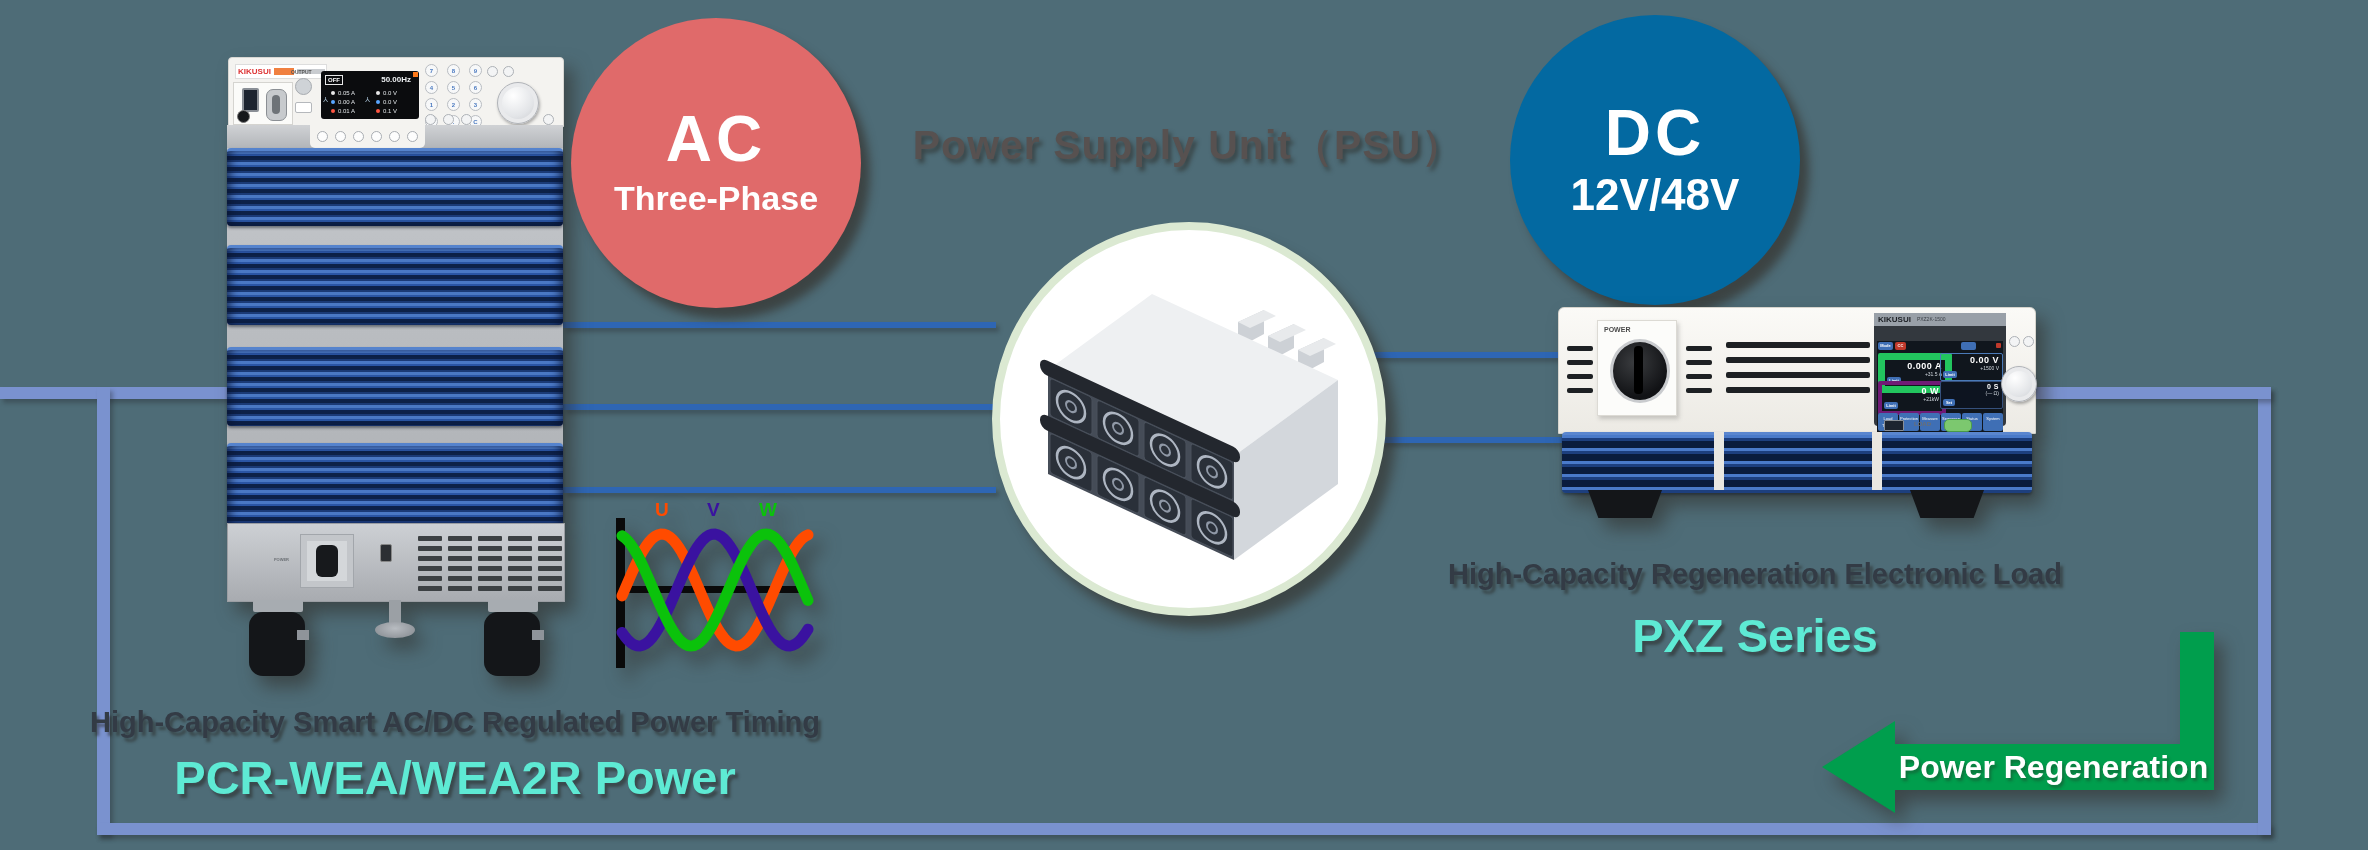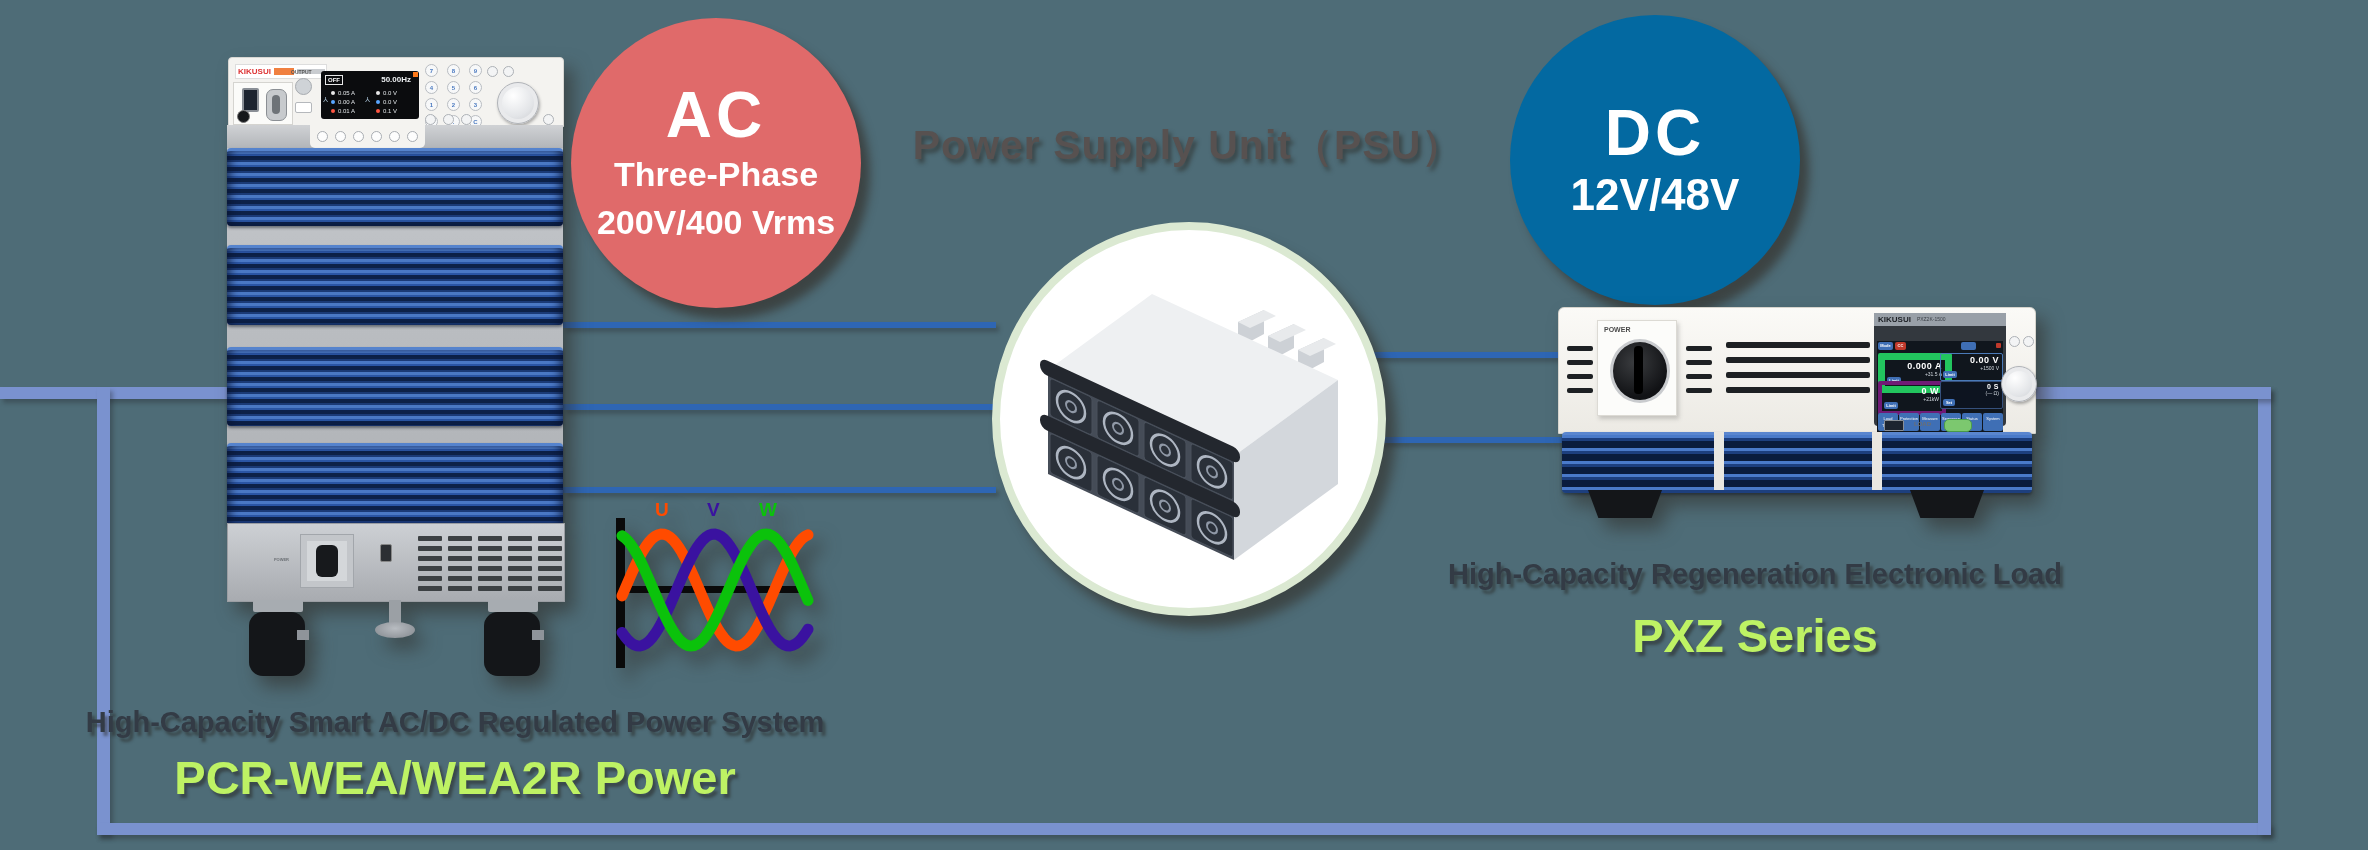--- a/index.html
+++ b/index.html
@@ -9,21 +9,21 @@
   .shadowed{filter:drop-shadow(9px 11px 9px rgba(45,42,36,.55));}
   .line{box-shadow:3px 4px 4px rgba(35,38,42,.35);}
   
   .badge{border-radius:50%;color:#fff;text-align:center;box-shadow:9px 11px 10px rgba(50,46,40,.65);display:flex;flex-direction:column;justify-content:center;align-items:center;}
   .badge .big{font-size:64px;font-weight:bold;letter-spacing:4px;line-height:70px;}
   .badge .sub{font-size:34px;font-weight:bold;line-height:48px;white-space:nowrap;}
   .badge .sub2{font-size:44px;font-weight:bold;line-height:54px;white-space:nowrap;}
   
   .psu-title{font-size:41px;font-weight:bold;color:#575150;text-align:center;letter-spacing:1px;white-space:nowrap;text-shadow:3px 4px 4px rgba(40,38,33,.55);}
   .caption1{font-size:29px;font-weight:bold;color:#333b45;text-align:center;white-space:nowrap;text-shadow:3px 4px 3px rgba(38,36,32,.5);}
-  .caption2{font-size:47px;font-weight:bold;color:#bef264;text-align:center;white-space:nowrap;text-shadow:3px 4px 3px rgba(38,36,32,.5);}
+  .caption2{font-size:47px;font-weight:bold;color:#5eead4;text-align:center;white-space:nowrap;text-shadow:3px 4px 3px rgba(38,36,32,.5);}
   
   .psu-circle{border-radius:50%;background:#fff;border:8px solid #dbe9d2;box-shadow:10px 12px 12px rgba(50,46,40,.6);}
   
   .t-panel{background:#f4f3f0;border:1px solid #d8d7d3;border-radius:4px 4px 0 0;}
   .t-shoulder{background:linear-gradient(180deg,#d0d2d5,#b2b5b9);}
   .t-ftab{background:#f4f3f0;border-radius:0 0 5px 5px;display:flex;justify-content:space-evenly;align-items:center;}
   .fkey{width:9px;height:9px;border-radius:50%;background:#fdfdfd;border:1px solid #a9adb2;}
   .t-body{background:linear-gradient(180deg,#c4c7cb,#aeb1b5);}
   .fins{background:repeating-linear-gradient(180deg,#4a78c4 0px,#4a78c4 3px,#2a55a4 3px,#2a55a4 5px,#0d2148 5px,#0d2148 9px,#1b3a76 9px,#1b3a76 11px);border-radius:4px;box-shadow:inset 7px 0 9px -3px rgba(8,18,48,.65),inset -7px 0 9px -3px rgba(8,18,48,.65),0 2px 3px rgba(20,25,35,.5);border-top:3px solid #5583cd;}
   .t-base{background:linear-gradient(180deg,#cdd0d4,#a8abb0);border:1px solid #9b9ea3;}
@@ -229,21 +229,20 @@
     <div class="abs" style="left:255px;top:545px;width:66px;height:78px;">
       <div class="abs" style="left:8px;top:0;width:50px;height:12px;background:#a7acb1;border-radius:2px;"></div>
       <div class="abs caster" style="left:4px;top:12px;width:56px;height:64px;"></div>
       <div class="abs" style="left:52px;top:30px;width:12px;height:10px;background:#8f949a;"></div>
     </div>
   </div>
 
   <div class="abs badge" style="left: 571px; top: 18px; width: 290px; height: 290px; background: rgb(224, 106, 106);">
     <div class="big">AC</div>
     <div class="sub">Three-Phase</div>
-    <div class="sub">200V/400 Vrms</div>
   </div>
 
   <div class="abs psu-title" style="left:888px;top:118px;width:600px;">Power Supply Unit（PSU）</div>
 
   <div class="abs psu-circle" style="left:992px;top:222px;width:378px;height:378px;">
     <svg width="378" height="378" viewBox="0 0 378 378">
 
       <g>
         <polygon points="238,92 264,80 264,104 238,118" fill="#cdd1d6"></polygon>
           <polygon points="238,92 264,80 276,86 250,98" fill="#e8eaec"></polygon>
@@ -402,19 +401,25 @@
     <rect x="18" y="20" width="9" height="150" fill="#0a0a0a"></rect>
     <rect x="18" y="88" width="190" height="7" fill="#0a0a0a"></rect>
   <path d="M24.0 97.9L27.0 90.8L30.0 83.8L33.0 76.9L36.0 70.3L39.0 64.0L42.0 58.1L45.0 52.8L48.0 48.1L51.0 44.1L54.0 40.8L57.0 38.4L60.0 36.8L63.0 36.0L66.0 36.2L69.0 37.2L72.0 39.1L75.0 41.8L78.0 45.4L81.0 49.6L84.0 54.5L87.0 60.0L90.0 66.1L93.0 72.5L96.0 79.2L99.0 86.1L102.0 93.2L105.0 100.2L108.0 107.1L111.0 113.7L114.0 120.0L117.0 125.9L120.0 131.2L123.0 135.9L126.0 139.9L129.0 143.2L132.0 145.6L135.0 147.2L138.0 148.0L141.0 147.8L144.0 146.8L147.0 144.9L150.0 142.2L153.0 138.6L156.0 134.4L159.0 129.5L162.0 124.0L165.0 117.9L168.0 111.5L171.0 104.8L174.0 97.9L177.0 90.8L180.0 83.8L183.0 76.9L186.0 70.3L189.0 64.0L192.0 58.1L195.0 52.8L198.0 48.1L201.0 44.1L204.0 40.8L207.0 38.4L210.0 36.8" fill="none" stroke="#ff4b00" stroke-width="11" stroke-linecap="round"></path>
       <text x="57" y="18" fill="#ff4b00" class="wf-label">U</text>
       <path d="M24.0 134.4L27.0 138.6L30.0 142.2L33.0 144.9L36.0 146.8L39.0 147.8L42.0 148.0L45.0 147.2L48.0 145.6L51.0 143.2L54.0 139.9L57.0 135.9L60.0 131.2L63.0 125.9L66.0 120.0L69.0 113.7L72.0 107.1L75.0 100.2L78.0 93.2L81.0 86.1L84.0 79.2L87.0 72.5L90.0 66.1L93.0 60.0L96.0 54.5L99.0 49.6L102.0 45.4L105.0 41.8L108.0 39.1L111.0 37.2L114.0 36.2L117.0 36.0L120.0 36.8L123.0 38.4L126.0 40.8L129.0 44.1L132.0 48.1L135.0 52.8L138.0 58.1L141.0 64.0L144.0 70.3L147.0 76.9L150.0 83.8L153.0 90.8L156.0 97.9L159.0 104.8L162.0 111.5L165.0 117.9L168.0 124.0L171.0 129.5L174.0 134.4L177.0 138.6L180.0 142.2L183.0 144.9L186.0 146.8L189.0 147.8L192.0 148.0L195.0 147.2L198.0 145.6L201.0 143.2L204.0 139.9L207.0 135.9L210.0 131.2" fill="none" stroke="#3a12a0" stroke-width="11" stroke-linecap="round"></path>
       <text x="109" y="18" fill="#3a12a0" class="wf-label">V</text>
       <path d="M24.0 37.8L27.0 39.9L30.0 42.9L33.0 46.7L36.0 51.2L39.0 56.3L42.0 62.0L45.0 68.2L48.0 74.7L51.0 81.5L54.0 88.5L57.0 95.5L60.0 102.5L63.0 109.3L66.0 115.8L69.0 122.0L72.0 127.7L75.0 132.8L78.0 137.3L81.0 141.1L84.0 144.1L87.0 146.2L90.0 147.6L93.0 148.0L96.0 147.6L99.0 146.2L102.0 144.1L105.0 141.1L108.0 137.3L111.0 132.8L114.0 127.7L117.0 122.0L120.0 115.8L123.0 109.3L126.0 102.5L129.0 95.5L132.0 88.5L135.0 81.5L138.0 74.7L141.0 68.2L144.0 62.0L147.0 56.3L150.0 51.2L153.0 46.7L156.0 42.9L159.0 39.9L162.0 37.8L165.0 36.4L168.0 36.0L171.0 36.4L174.0 37.8L177.0 39.9L180.0 42.9L183.0 46.7L186.0 51.2L189.0 56.3L192.0 62.0L195.0 68.2L198.0 74.7L201.0 81.5L204.0 88.5L207.0 95.5L210.0 102.5" fill="none" stroke="#0bc20b" stroke-width="11" stroke-linecap="round"></path>
       <text x="161" y="18" fill="#0bc20b" class="wf-label">W</text>
     </svg>
 
-  <div class="abs caption1" style="left:55px;top:706px;width:800px;">High-Capacity Smart AC/DC Regulated Power System</div>
+  <div class="abs caption1" style="left:55px;top:706px;width:800px;">High-Capacity Smart AC/DC Regulated Power Timing</div>
   <div class="abs caption2" style="left:55px;top:750px;width:800px;">PCR-WEA/WEA2R Power</div>
   <div class="abs caption1" style="left:1355px;top:558px;width:800px;">High-Capacity Regeneration Electronic Load</div>
   <div class="abs caption2" style="left:1355px;top:608px;width:800px;">PXZ Series</div>
 
+  <div class="abs shadowed" style="left:1822px;top:632px;width:392px;height:182px;">
+    <div class="abs" style="left: 358px; top: 0px; width: 34px; height: 125px; background: rgb(0, 158, 77);"></div>
+    <div class="abs" style="left: 71px; top: 112px; width: 321px; height: 46px; background: rgb(0, 158, 77);"></div>
+    <div class="abs" style="left: 0px; top: 89px; width: 73px; height: 92px; clip-path: polygon(100% 0px, 100% 100%, 0px 50%); background: rgb(0, 158, 77);"></div>
+    <div class="abs arrow-label" style="left:71px;top:112px;width:321px;height:46px;">Power Regeneration</div>
+  </div>
 
 </div>
 
 </body></html>

